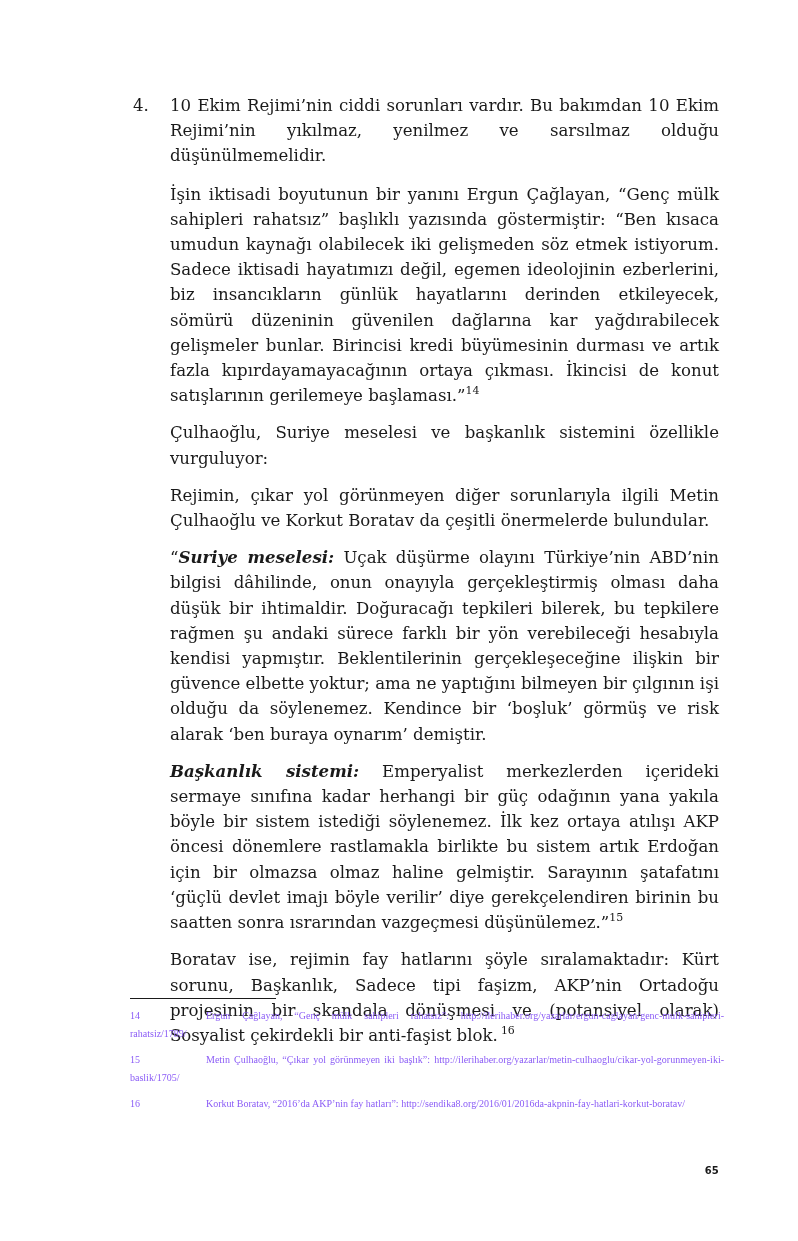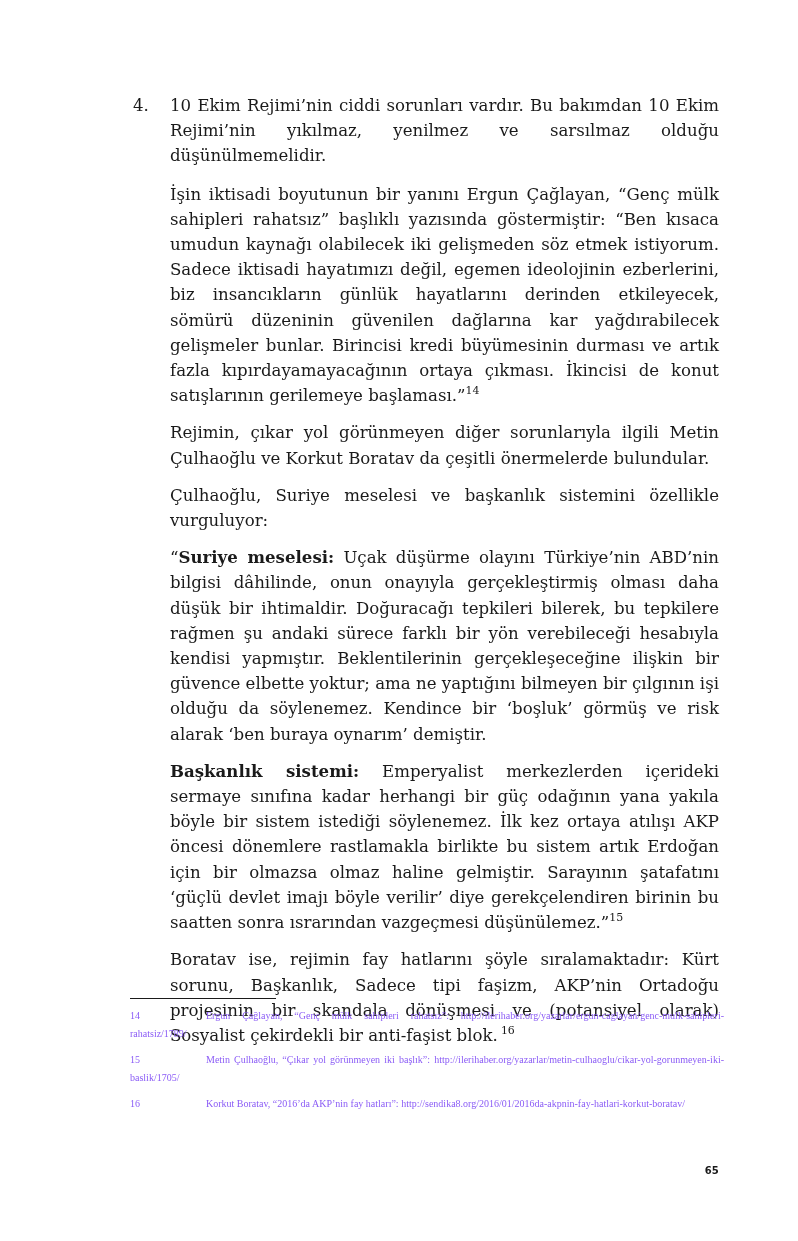--- a/index.html
+++ b/index.html
@@ -58,21 +58,21 @@
     font-size: 16.6px;
     line-height: 25.2px;
   }
 
   
   .para-indent {
     margin-left: 37px;
     width: 549px;
   }
 
-  .bold { font-weight: 700; }
+  .bold { font-weight: 700; font-style: italic; }
 
   sup.fn-ref {
     font-size: 0.66em;
     vertical-align: super;
     line-height: 0;
   }
   .fn-ref-spaced { margin-left: 3px; }
 
   
   .footnote-rule {
@@ -126,25 +126,25 @@
     <div class="para list-item">
       <span class="list-num">4.</span>
       <span>10 Ekim Rejimi’nin ciddi sorunları vardır. Bu bakımdan 10 Ekim Rejimi’nin yıkılmaz, yenilmez ve sarsılmaz olduğu düşünülmemelidir.</span>
     </div>
 
     <p class="para para-indent">
       <span>İşin iktisadi boyutunun bir yanını Ergun Çağlayan, “Genç mülk sahipleri rahatsız” başlıklı yazısında göstermiştir: “Ben kısaca umudun kaynağı olabilecek iki gelişmeden söz etmek istiyorum. Sadece iktisadi hayatımızı değil, egemen ideolojinin ezberlerini, biz insancıkların günlük hayatlarını derinden etkileyecek, sömürü düzeninin güvenilen dağlarına kar yağdırabilecek gelişmeler bunlar. Birincisi kredi büyümesinin durması ve artık fazla kıpırdayamayacağının ortaya çıkması. İkincisi de konut satışlarının gerilemeye başlaması.”</span><sup class="fn-ref">14</sup>
     </p>
 
     <p class="para para-indent">
-      <span>Rejimin, çıkar yol görünmeyen diğer sorunlarıyla ilgili Metin Çulhaoğlu ve Korkut Boratav da çeşitli önermelerde bulundular.</span>
+      <span>Çulhaoğlu, Suriye meselesi ve başkanlık sistemini özellikle vurguluyor:</span>
     </p>
 
     <p class="para para-indent">
-      <span>Çulhaoğlu, Suriye meselesi ve başkanlık sistemini özellikle vurguluyor:</span>
+      <span>Rejimin, çıkar yol görünmeyen diğer sorunlarıyla ilgili Metin Çulhaoğlu ve Korkut Boratav da çeşitli önermelerde bulundular.</span>
     </p>
 
     <p class="para para-indent">
       <span>“</span><span class="bold">Suriye meselesi:</span><span> Uçak düşürme olayını Türkiye’nin ABD’nin bilgisi dâhilinde, onun onayıyla gerçekleştirmiş olması daha düşük bir ihtimaldir. Doğuracağı tepkileri bilerek, bu tepkilere rağmen şu andaki sürece farklı bir yön verebileceği hesabıyla kendisi yapmıştır. Beklentilerinin gerçekleşeceğine ilişkin bir güvence elbette yoktur; ama ne yaptığını bilmeyen bir çılgının işi olduğu da söylenemez. Kendince bir ‘boşluk’ görmüş ve risk alarak ‘ben buraya oynarım’ demiştir.</span>
     </p>
 
     <p class="para para-indent">
       <span class="bold">Başkanlık sistemi:</span><span> Emperyalist merkezlerden içerideki sermaye sınıfına kadar herhangi bir güç odağının yana yakıla böyle bir sistem istediği söylenemez. İlk kez ortaya atılışı AKP öncesi dönemlere rastlamakla birlikte bu sistem artık Erdoğan için bir olmazsa olmaz haline gelmiştir. Sarayının şatafatını ‘güçlü devlet imajı böyle verilir’ diye gerekçelendiren birinin bu saatten sonra ısrarından vazgeçmesi düşünülemez.”</span><sup class="fn-ref">15</sup>
     </p>
 

